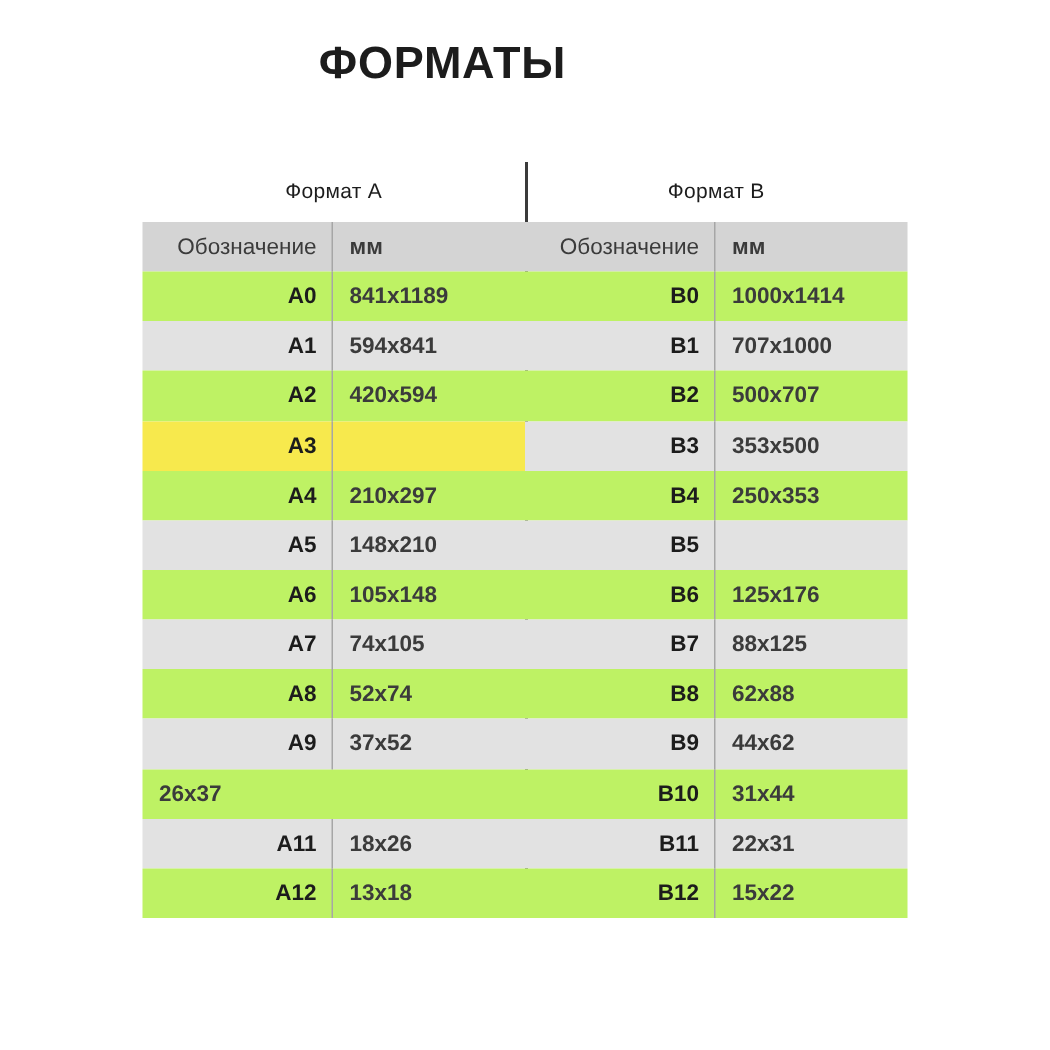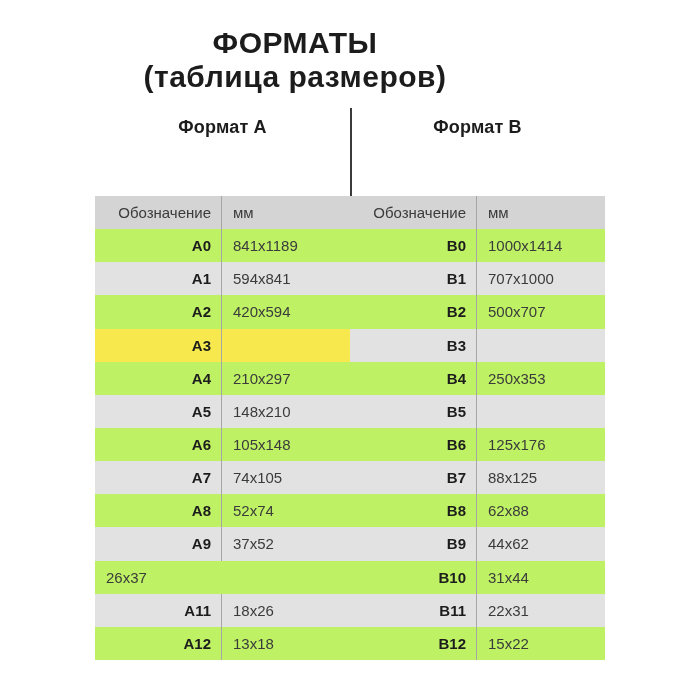--- a/index.html
+++ b/index.html
@@ -24,57 +24,56 @@
     text-align:center;font-weight:bold;color:var(--text-dark);
     font-size:30px;line-height:34px;letter-spacing:0.5px;
   }
 
   .col-headings{
     position:absolute;top:110px;left:95px;width:510px;height:34px;
     display:flex;
   }
   .col-heading{
     width:50%;display:flex;align-items:center;justify-content:center;
-    font-size:18px;font-weight:bold;color:var(--text-dark);letter-spacing:0.2px;
+    font-size:14px;font-weight:normal;color:var(--text-dark);letter-spacing:0.2px;
   }
 
   .divider{
     position:absolute;left:350px;top:108px;width:2px;height:503px;
     background:var(--divider);
   }
 
   .tables{
     position:absolute;top:148px;left:95px;width:510px;
     display:flex;
   }
-  .subtable{width:50%;margin-top:48px;}
+  .subtable{width:50%;}
   .row{
     height:33.15px;display:flex;align-items:center;background:#bef264;
     font-size:15px;color:var(--text-body);
   }
   .row.alt{background:var(--alt-row-bg);}
   .row.highlight{background:var(--highlight);}
   .row.header-row{background:var(--header-bg);}
   .cell{height:100%;display:flex;align-items:center;}
   .cell-code{
     width:127px;justify-content:flex-end;padding-right:10px;
     border-right:1px solid var(--inner-line);
     font-weight:bold;color:var(--text-dark);
   }
-  .cell-size{flex:1;padding-left:11px;}
+  .cell-size{flex:1;padding-left:11px;font-weight:bold;}
   .header-row .cell-code{font-weight:normal;color:var(--text-body);}
 </style>
 </head>
 <body>
 
 <div class="page">
 
   <div class="main-title">
     <div>ФОРМАТЫ</div>
-    <div>(таблица размеров)</div>
   </div>
 
   <div class="col-headings">
     <div class="col-heading">Формат А</div>
     <div class="col-heading">Формат B</div>
   </div>
 
   <div class="divider"></div>
 
   <div class="tables">
@@ -148,20 +147,21 @@
         <div class="row alt">
           <div class="cell cell-code">B1</div>
           <div class="cell cell-size">707x1000</div>
         </div>
         <div class="row ">
           <div class="cell cell-code">B2</div>
           <div class="cell cell-size">500x707</div>
         </div>
         <div class="row alt">
           <div class="cell cell-code">B3</div>
+          <div class="cell cell-size">353x500</div>
         </div>
         <div class="row ">
           <div class="cell cell-code">B4</div>
           <div class="cell cell-size">250x353</div>
         </div>
         <div class="row alt">
           <div class="cell cell-code">B5</div>
         </div>
         <div class="row ">
           <div class="cell cell-code">B6</div>

